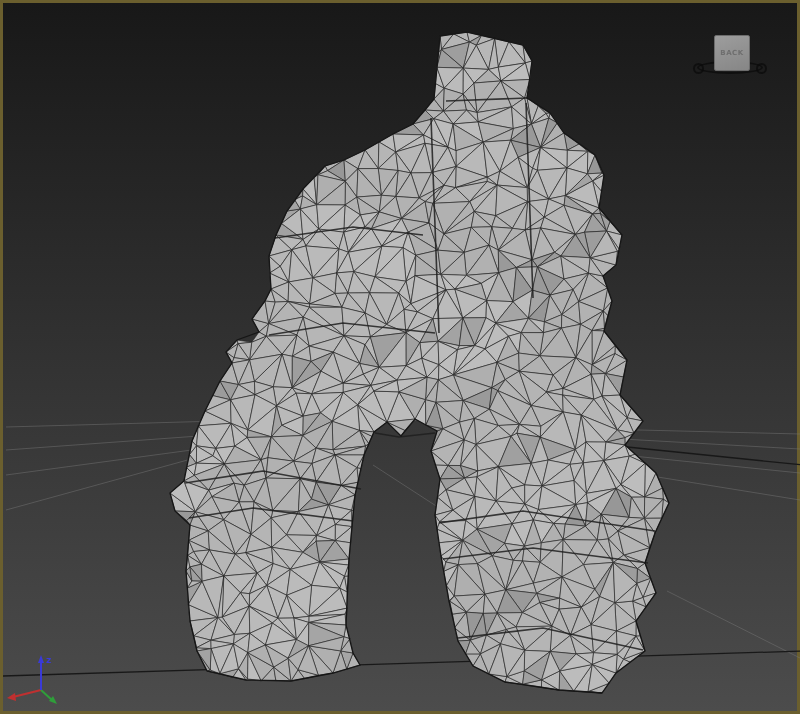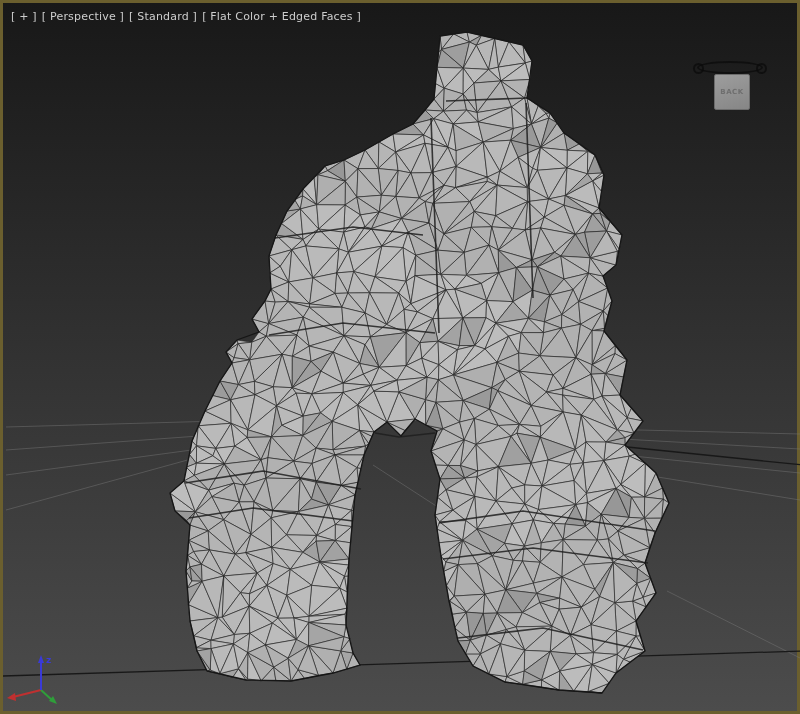--- a/index.html
+++ b/index.html
@@ -12,21 +12,21 @@
   .vp-label span{margin-right:5px;cursor:pointer;}
   .viewcube{position:absolute;right:28px;top:32px;width:74px;height:48px;}
   .vc-ring{position:absolute;left:2px;top:26px;width:66px;height:13px;border-radius:50%;
            border:2px solid rgba(12,12,12,.78);box-sizing:border-box;}
   .vc-ring::before,.vc-ring::after{content:"";position:absolute;width:7px;height:7px;
            border-radius:50%;border:2px solid rgba(10,10,10,.7);top:0px;}
   .vc-ring::before{left:-6px;} .vc-ring::after{right:-6px;}
   .vc-face{position:absolute;left:50%;top:0;transform:translateX(-50%);width:34px;height:34px;
            background:linear-gradient(160deg,#9d9d9d,#868686);border:1px solid #6c6c6c;
            border-radius:2px;color:#6e6e6e;font-size:7px;font-weight:bold;letter-spacing:.5px;
-           display:flex;align-items:center;justify-content:center;cursor:pointer;margin-top:39px;}
+           display:flex;align-items:center;justify-content:center;cursor:pointer;}
   .axis-gizmo{position:absolute;left:0;top:648px;}
 </style>
 </head>
 <body>
 
 <div class="stage">
   <div class="viewport" id="vp" style="border-color: rgb(107, 95, 46); background: linear-gradient(rgb(24, 24, 24), rgb(76, 76, 76));">
     <svg id="scene" width="800" height="714">
       <g id="grid-layer">
           <line x1="3" y1="424" x2="430" y2="412" stroke="#7a7a7a" stroke-width="1" stroke-opacity="0.45"></line>
@@ -1137,23 +1137,20 @@
           <polyline points="436,520 520,508 652,528" fill="none" stroke="#1f1f1f" stroke-width="1.6" stroke-opacity="0.85"></polyline>
           <polyline points="440,556 530,545 645,560" fill="none" stroke="#1f1f1f" stroke-width="1.6" stroke-opacity="0.85"></polyline>
           <polyline points="455,635 540,625 640,647" fill="none" stroke="#1f1f1f" stroke-width="1.6" stroke-opacity="0.85"></polyline>
           <polyline points="372,430 396,434 432,430" fill="none" stroke="#1f1f1f" stroke-width="1.6" stroke-opacity="0.85"></polyline>
           <polyline points="428,115 436,330" fill="none" stroke="#1f1f1f" stroke-width="1.6" stroke-opacity="0.85"></polyline>
           <polyline points="523,100 530,295" fill="none" stroke="#1f1f1f" stroke-width="1.6" stroke-opacity="0.85"></polyline>
           <polygon points="437,33 464,29 520,42 529,58 524,95 547,110 561,130 592,152 601,172 596,205 619,232 613,262 600,273 609,298 601,328 624,357 617,392 640,418 622,442 653,470 666,500 652,530 642,560 653,590 633,618 642,648 613,670 599,690 556,687 502,679 470,663 455,638 446,598 438,553 432,512 437,476 428,448 434,428 412,416 398,433 384,419 371,429 361,452 352,492 346,556 343,622 350,650 357,662 330,670 288,678 243,677 204,668 194,648 187,618 183,568 187,522 172,508 167,490 181,478 189,438 202,408 217,378 229,360 223,349 234,337 256,329 249,316 262,298 268,286 266,253 273,232 284,208 300,186 322,163 341,157 362,147 390,131 410,121 422,107 431,96" fill="none" stroke="#161616" stroke-width="1.3"></polygon>
         </g>
     </svg>
 
-    <div class="vp-label" style="color: rgb(205, 205, 205);">
-      <span>[ + ]</span><span>[ Perspective ]</span><span>[ Standard ]</span><span>[ Flat Color + Edged Faces ]</span>
-    </div>
 
     <div class="viewcube">
       <div class="vc-ring"></div>
       <div class="vc-face">BACK</div>
     </div>
 
     <svg class="axis-gizmo" width="60" height="64">
       <g>
         <line id="ax-x" x1="38" y1="39" x2="10" y2="46" stroke-width="2" stroke="#c03030"></line>
         <polygon id="ax-xh" points="12,42 4,47 13,50" fill="#c03030"></polygon>

